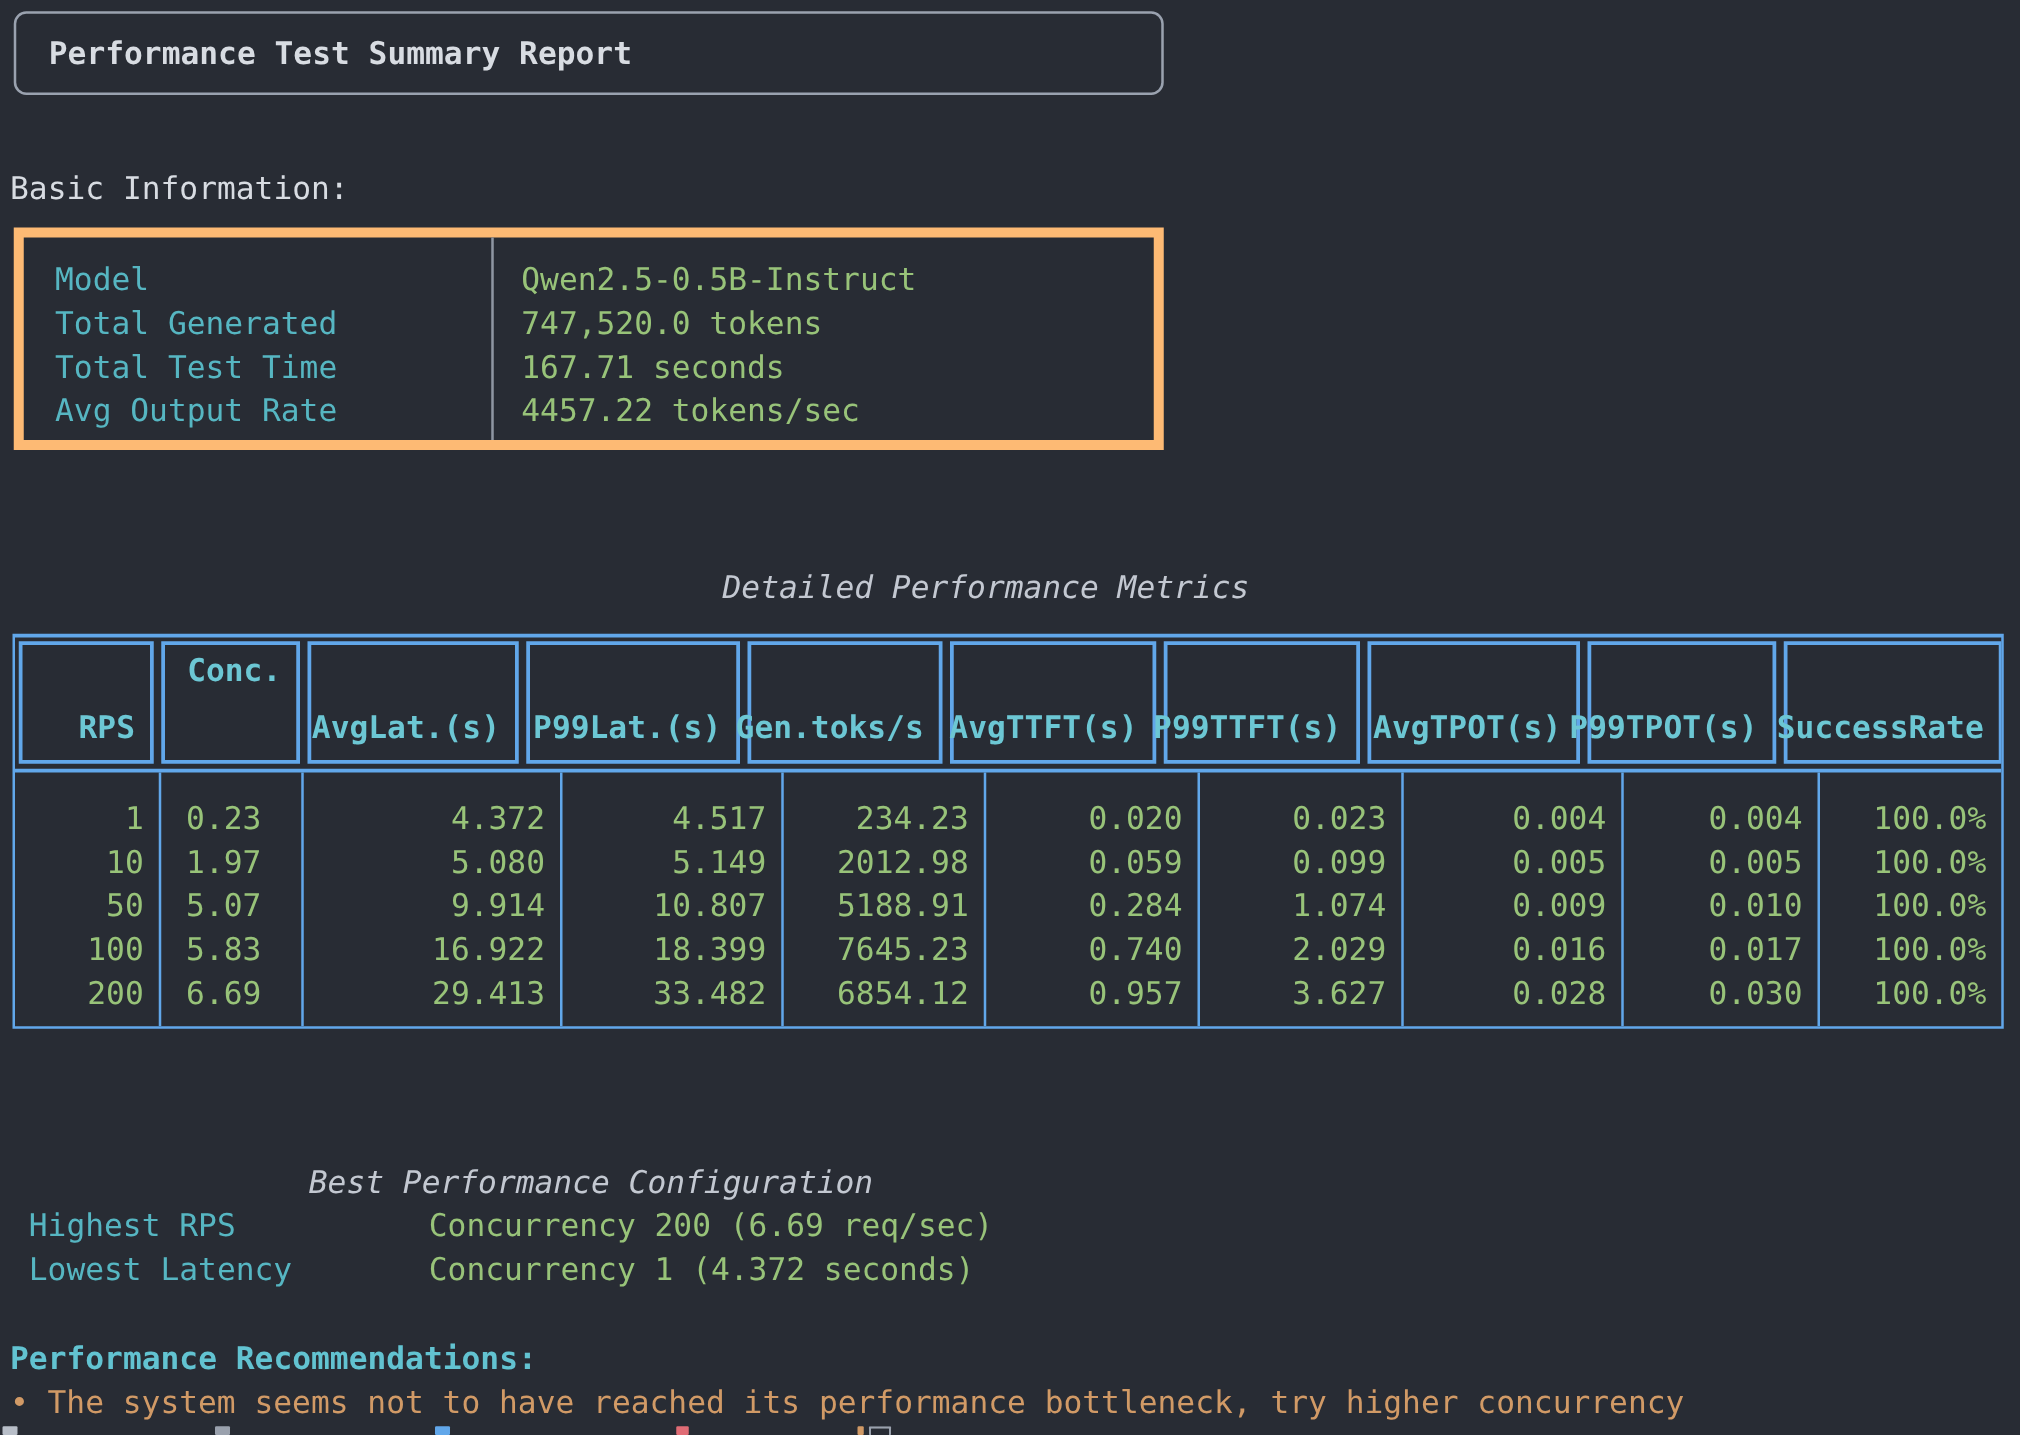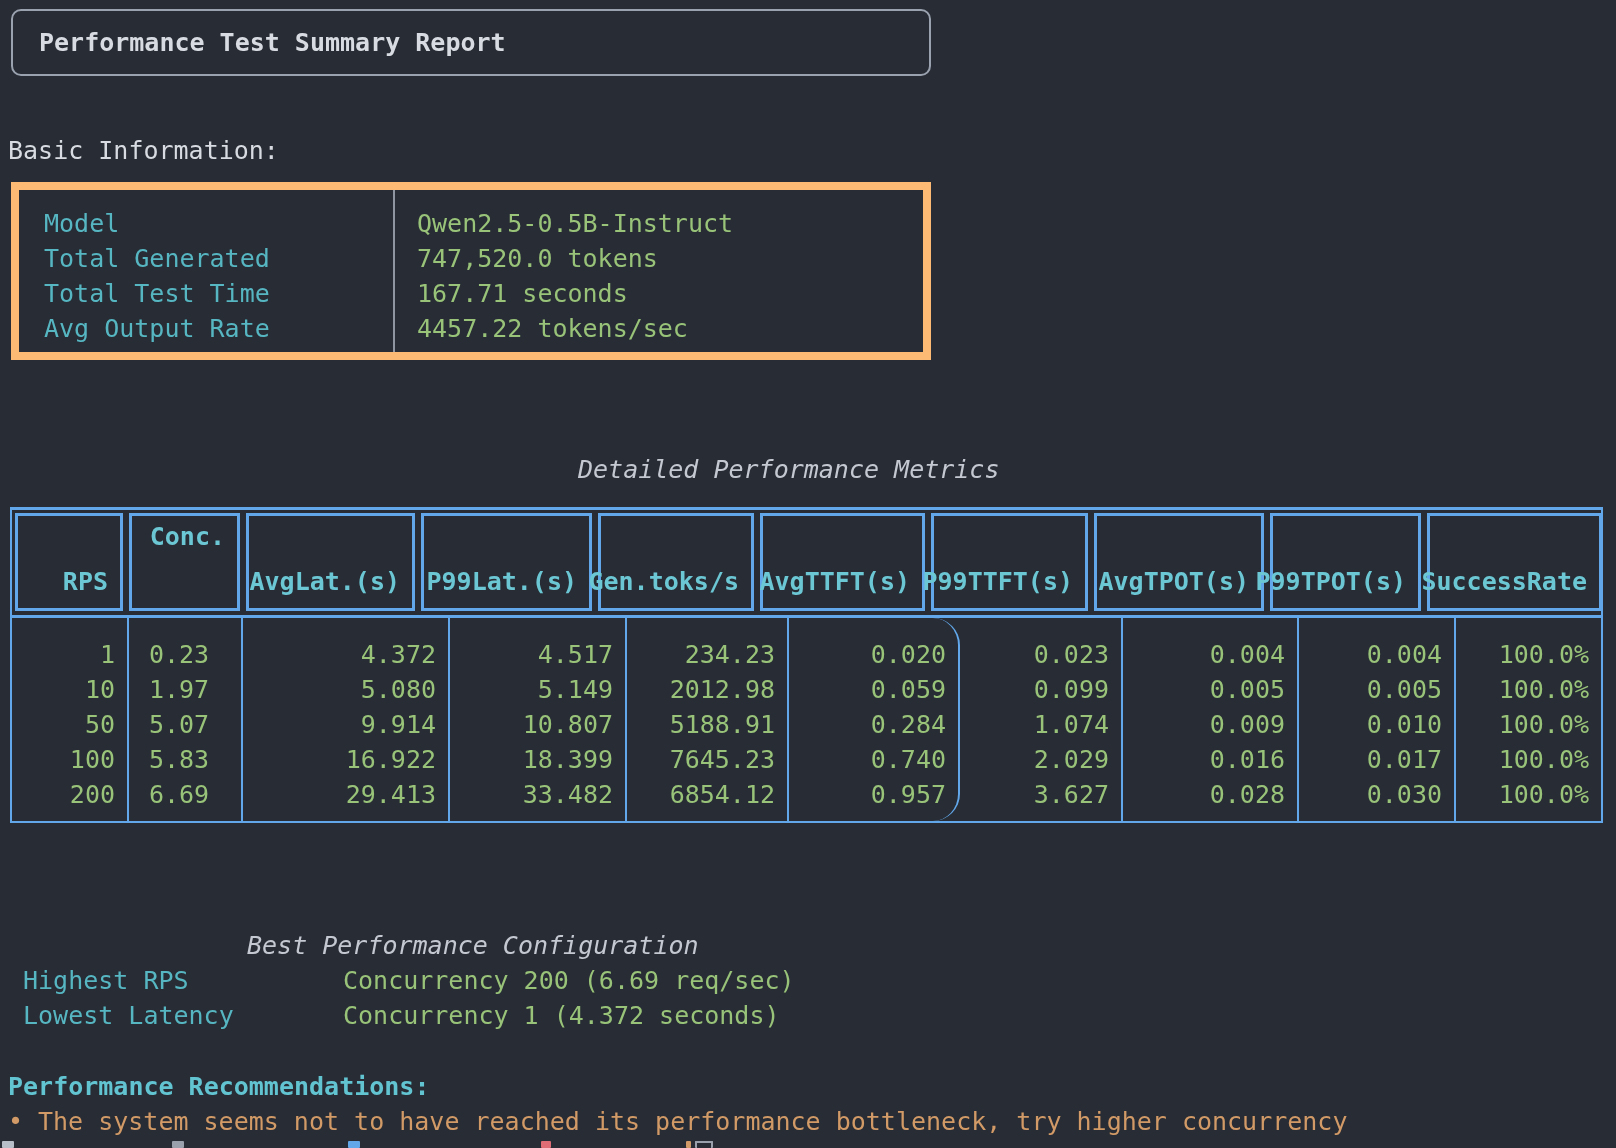--- a/index.html
+++ b/index.html
@@ -164,21 +164,21 @@
         <div class="mt-val">18.399</div>
         <div class="mt-val">33.482</div>
       </div>
       <div class="mt-col" style="width: 162px;">
         <div class="mt-val">234.23</div>
         <div class="mt-val">2012.98</div>
         <div class="mt-val">5188.91</div>
         <div class="mt-val">7645.23</div>
         <div class="mt-val">6854.12</div>
       </div>
-      <div class="mt-col" style="width: 171px; border-radius: 27px;">
+      <div class="mt-col" style="width: 171px;">
         <div class="mt-val">0.020</div>
         <div class="mt-val">0.059</div>
         <div class="mt-val">0.284</div>
         <div class="mt-val">0.740</div>
         <div class="mt-val">0.957</div>
       </div>
       <div class="mt-col" style="width: 163px;">
         <div class="mt-val">0.023</div>
         <div class="mt-val">0.099</div>
         <div class="mt-val">1.074</div>

